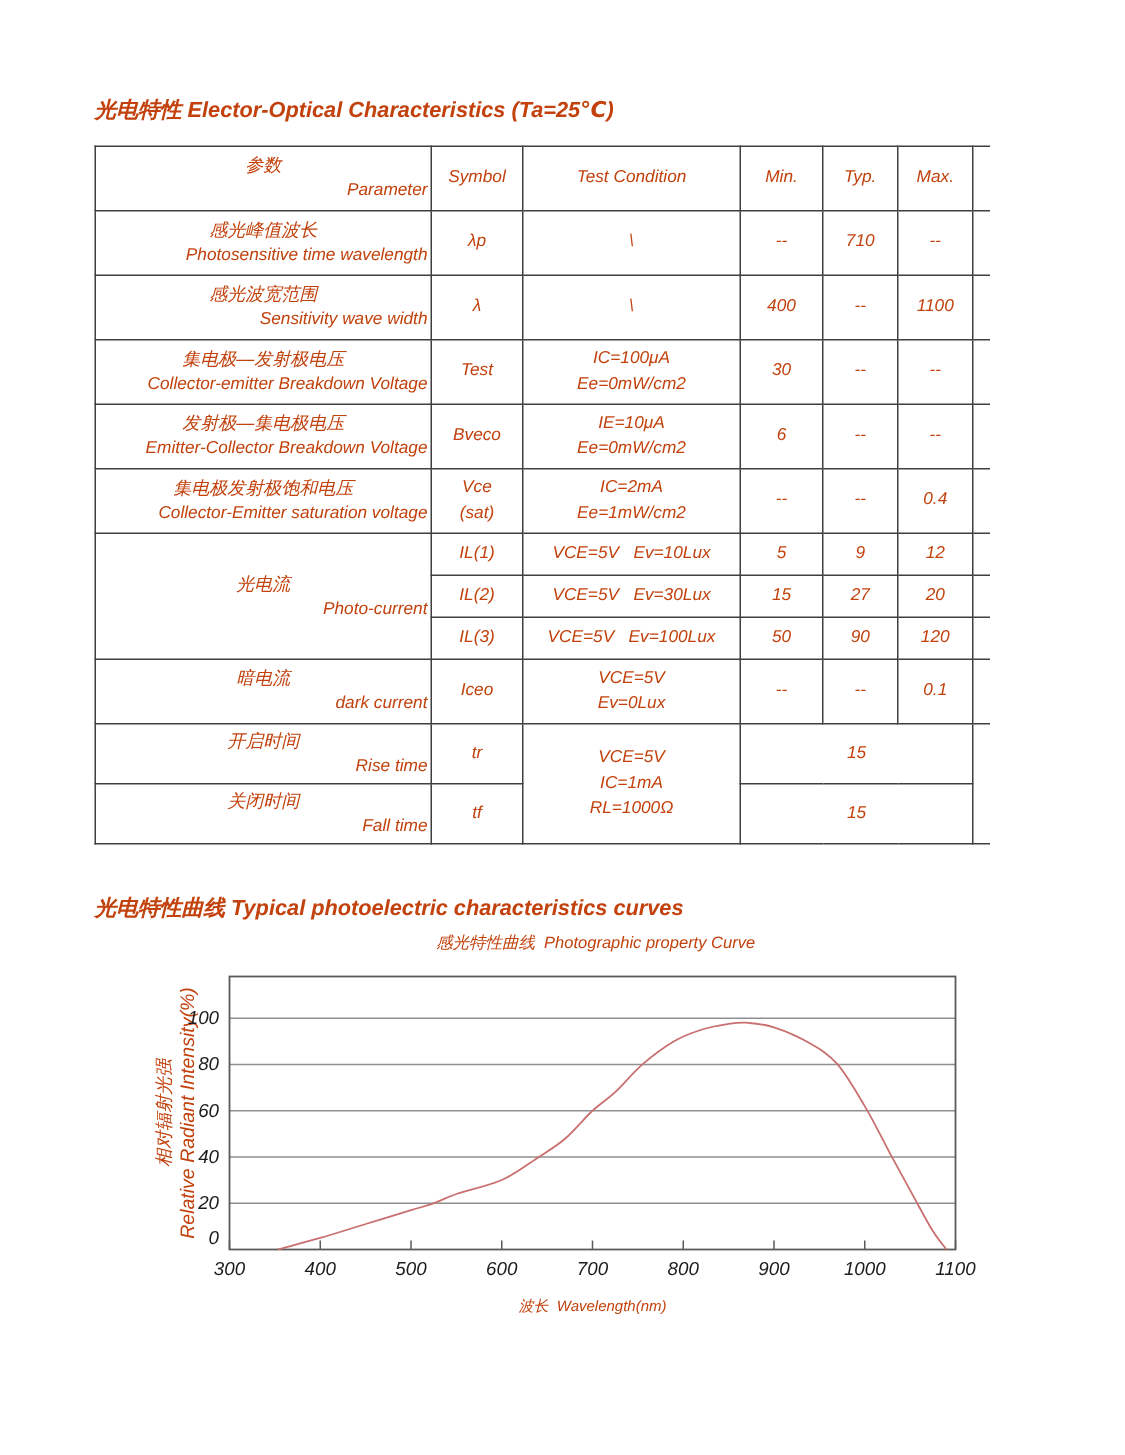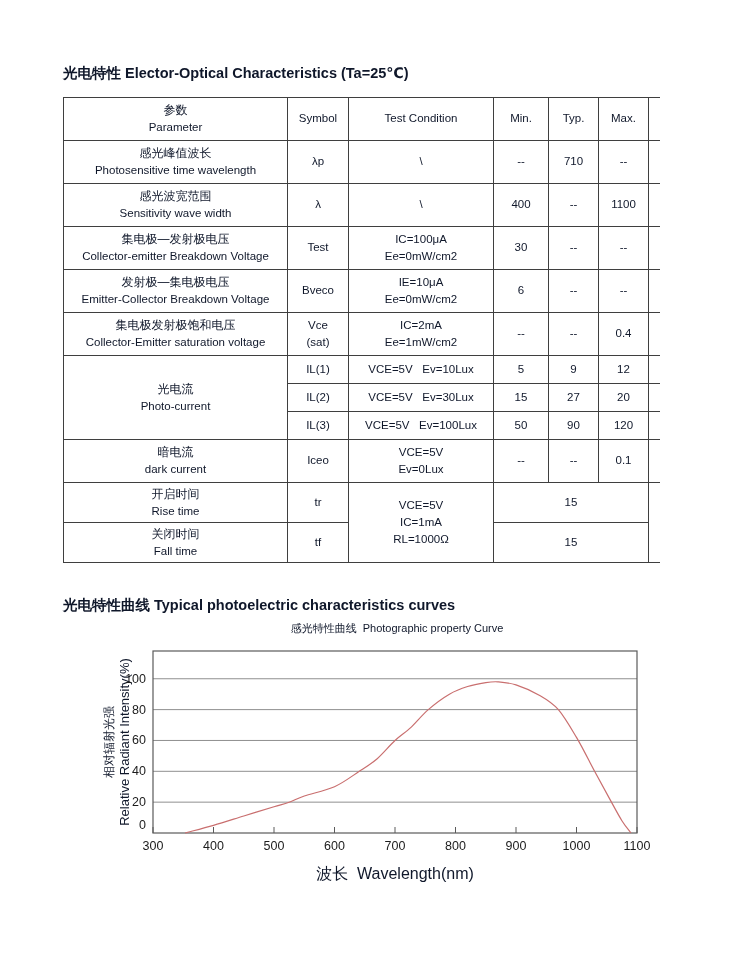--- a/index.html
+++ b/index.html
@@ -1,39 +1,39 @@
 <!DOCTYPE html>
 <html><head>
 <meta charset="utf-8">
 <style>
   html,body{margin:0;padding:0;background:#ffffff;}
   .page{position:relative;width:660px;height:970px;background:#ffffff;overflow:hidden;
-        font-family:"Liberation Sans","DejaVu Sans",sans-serif;color:#0f172a;}
+        font-family:"Liberation Sans","DejaVu Sans",sans-serif;color:#c2410c;font-style:italic;}
   .sec-title{position:absolute;left:63px;margin:0;font-size:14.5px;font-weight:bold;white-space:nowrap;}
   #title1{top:64px;}
   #title2{top:584px;margin-top:12px;}
 
   table.spec{position:absolute;left:63px;top:97px;width:627px;border-collapse:collapse;
              table-layout:fixed;text-align:center;font-size:11.5px;}
   table.spec td, table.spec th{border:1px solid #3f3f3f;font-weight:normal;padding:1px 2px;
              line-height:1.5;vertical-align:middle;}
   tr.r2{height:43px;}
   tr.r1{height:28px;}
   tr.rt{height:40px;}
   .zh{font-size:12px;}
-  .en{font-size:11.5px;}
+  .en{font-size:11.5px;text-align:right;}
 
   .chart-title{position:absolute;left:155px;top:621px;width:484px;text-align:center;font-size:11px;}
   .y-axis-label{position:absolute;left:117px;top:742px;transform:translate(-50%,-50%) rotate(-90deg);
                 white-space:nowrap;text-align:center;line-height:16px;}
   .y-axis-label .zh-line{font-size:12px;}
   .y-axis-label .en-line{font-size:13px;}
   #chart-svg{position:absolute;left:113px;top:647px;overflow:visible;}
   #chart-svg text{font-family:"Liberation Sans","DejaVu Sans",sans-serif;fill:#1c1c1c;}
-  .x-axis-label{position:absolute;left:153px;top:864px;width:484px;text-align:center;font-size:16px;}
+  .x-axis-label{position:absolute;left:153px;top:864px;width:484px;text-align:center;font-size:10px;}
 </style>
 </head>
 <body>
 
 <div class="page">
 
   <h2 class="sec-title" id="title1">光电特性 Elector-Optical Characteristics (Ta=25℃)</h2>
 
   <table class="spec">
     <colgroup>

